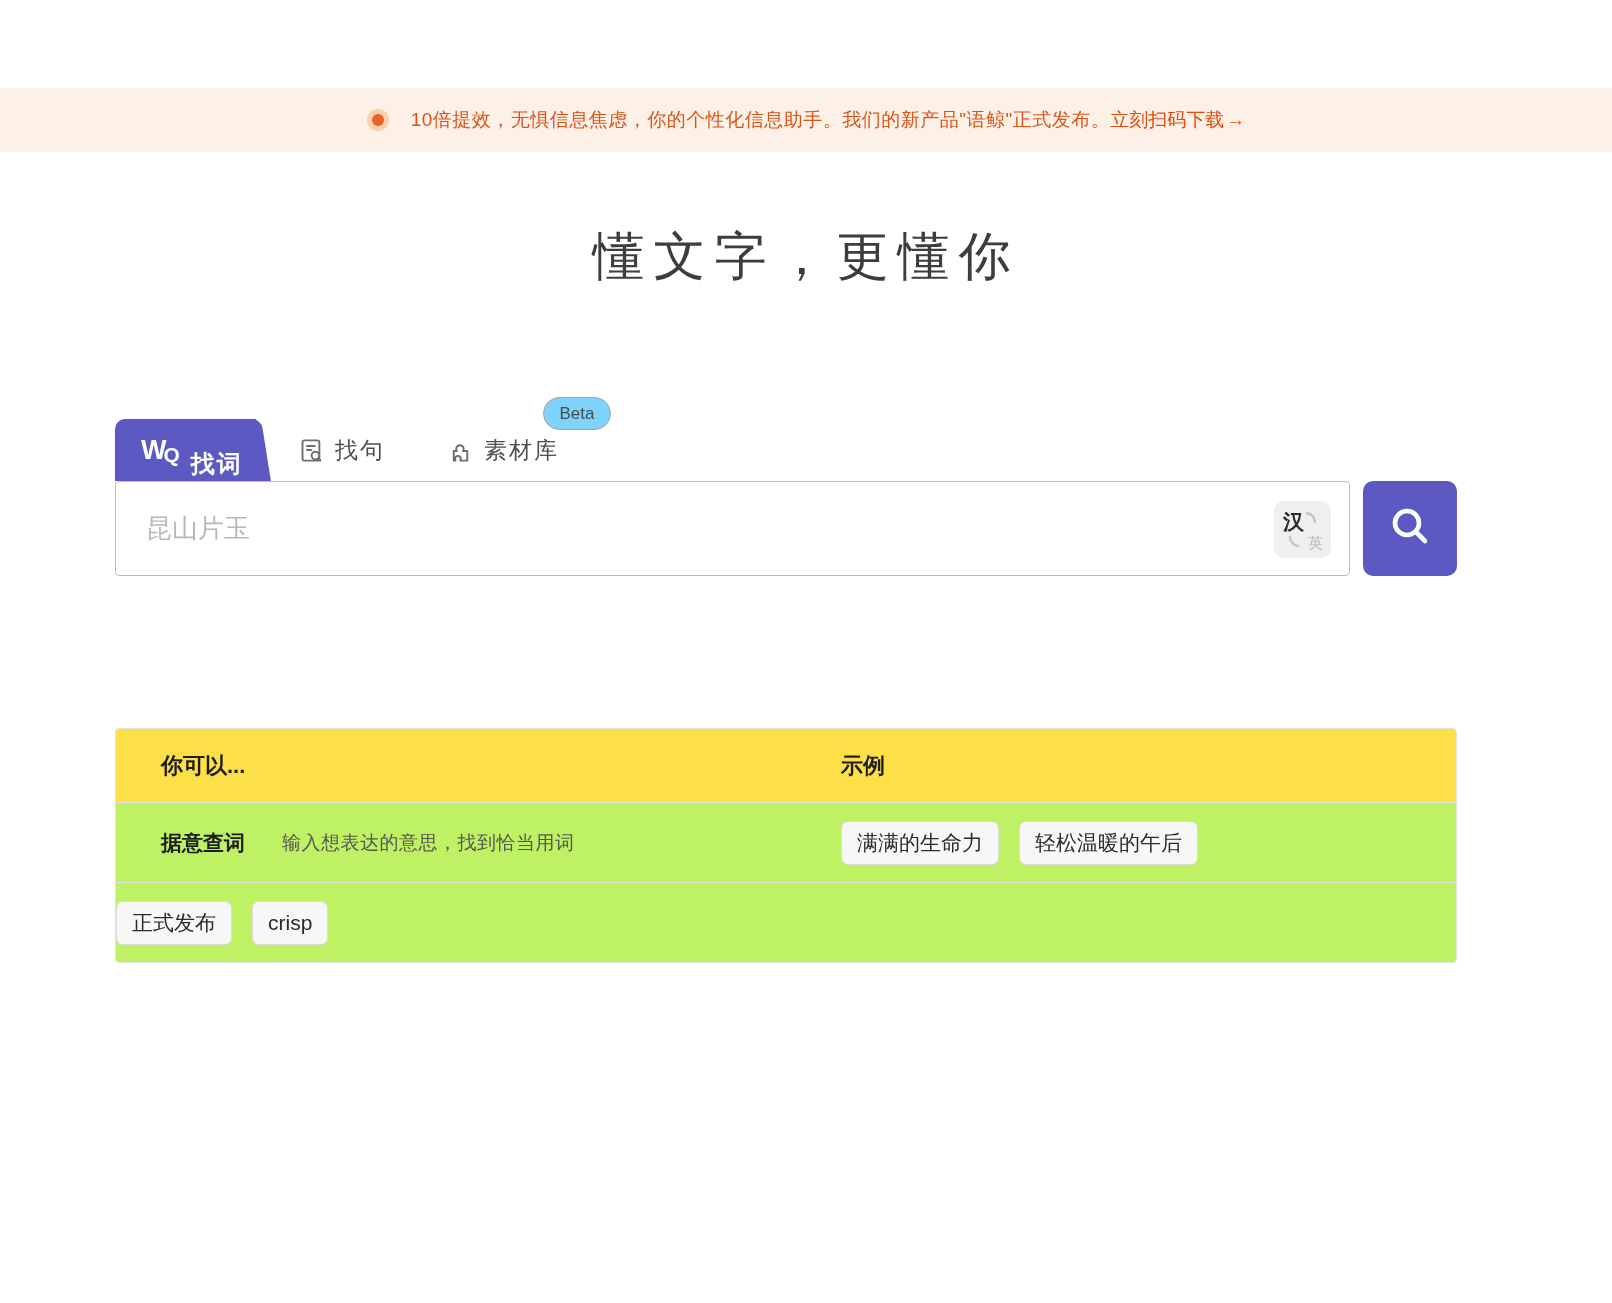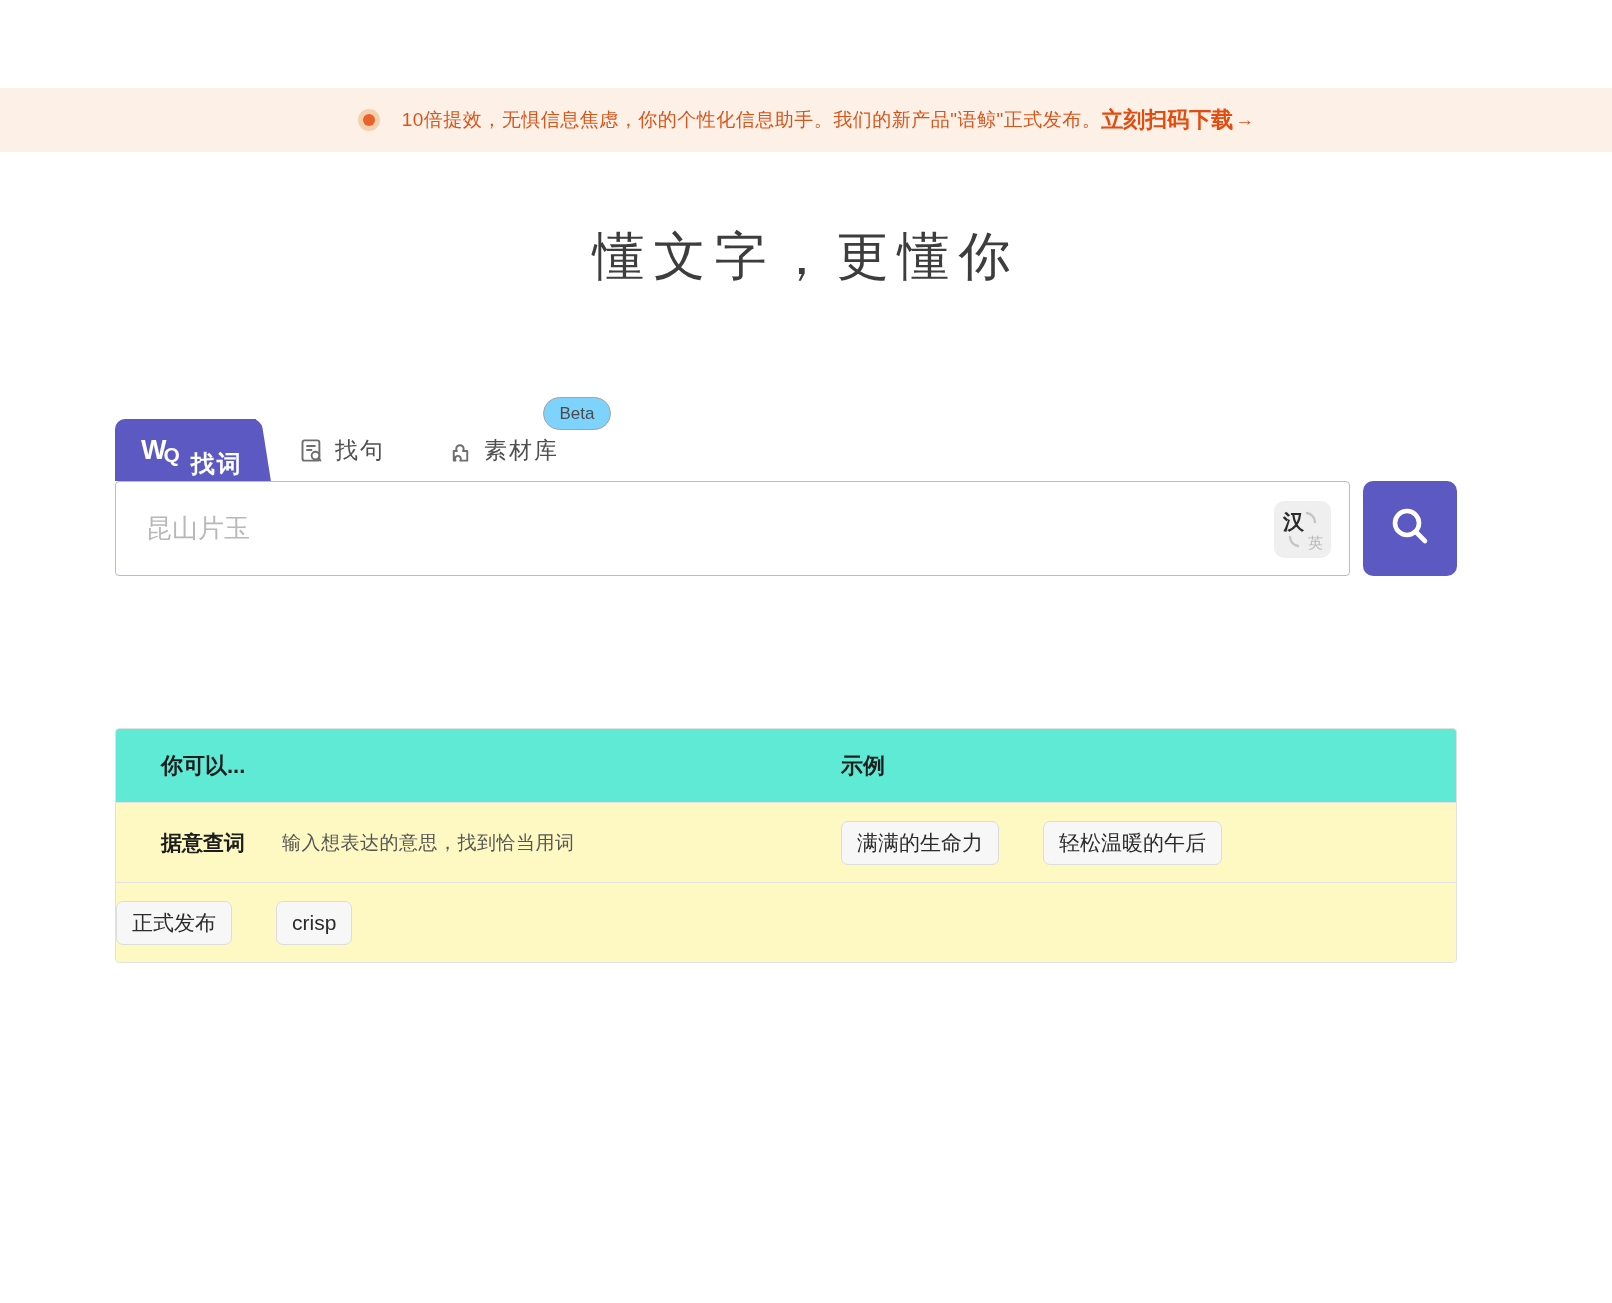--- a/index.html
+++ b/index.html
@@ -6,21 +6,21 @@
   html,body { width:1612px; height:1303px; background:#ffffff; overflow:hidden;
               font-family:"Liberation Sans","DejaVu Sans",sans-serif; }
 
   
   .topbar-spacer { height:88px; }
   .banner { height:64px; background:#fdf1e7; display:flex; align-items:center; justify-content:center; }
   .banner-dot-halo { width:22px; height:22px; border-radius:50%; background:#f6cfae;
                      display:flex; align-items:center; justify-content:center; margin-right:22px; }
   .banner-dot-core { width:12px; height:12px; border-radius:50%; background:#e8622c; }
   .banner-text { font-size:19px; color:#d9541a; letter-spacing:0.5px; }
-  .banner-link { font-size:22px; color:#e44b0e; font-weight:bold; cursor:pointer; }
+  .banner-link { font-size:19px; color:#e44b0e; font-weight:normal; cursor:pointer; }
   .banner-arrow { font-size:19px; color:#e44b0e; font-weight:bold; margin-left:2px; }
 
   
   .hero { margin-top:70px; text-align:center; }
   .hero-title { font-family:"DejaVu Serif","Liberation Serif",serif; font-weight:400;
                 font-size:52px; color:#3d3d3d; letter-spacing:9px; }
 
   
   .content { width:1342px; margin-left:115px; }
 
@@ -54,28 +54,28 @@
   .lang-toggle { position:absolute; right:18px; top:19px; width:57px; height:57px; background:#efefef;
                  border-radius:10px; cursor:pointer; }
   .lang-primary { position:absolute; left:9px; top:7px; font-size:21px; font-weight:bold; color:#2b2b2b; }
   .lang-secondary { position:absolute; right:8px; bottom:5px; font-size:15px; color:#b9b9b9; }
   .lang-arcs { position:absolute; left:0; top:0; }
   .search-btn { width:94px; height:95px; margin-left:13px; background:#5c5ac2; border:none;
                 border-radius:10px; cursor:pointer; display:flex; align-items:center; justify-content:center; }
 
   
   .examples { margin-top:152px; border:1px solid #e2e2e2; border-radius:4px; overflow:hidden; }
-  .ex-row { display:grid; grid-template-columns:725px 1fr; align-items:center; background:#fef9c3; }
-  .ex-header { height:73px; background:#5eead4; }
+  .ex-row { display:grid; grid-template-columns:725px 1fr; align-items:center; background:#bef264; }
+  .ex-header { height:73px; background:#fde047; }
   .ex-body-row { height:80px; border-top:1px solid #e2e2e2; }
   .ex-col1 { display:flex; align-items:center; padding-left:45px; }
   .ex-h1, .ex-h2 { font-size:22px; font-weight:bold; color:#1d1d1d; }
   .ex-term { width:121px; font-size:21px; font-weight:bold; color:#1d1d1d; flex:0 0 auto; }
   .ex-desc { font-size:19px; color:#555555; letter-spacing:0.5px; }
-  .ex-chips { display:flex; gap:44px; }
+  .ex-chips { display:flex; gap:20px; }
   .chip { height:44px; padding:0 15px; background:#f7f7f7; border:1px solid #dcdcdc; border-radius:7px;
           display:flex; align-items:center; font-size:21px; color:#2b2b2b; cursor:pointer; }
 </style>
 </head>
 <body>
 
 <div class="topbar-spacer"></div>
 
 <div class="banner">
   <span class="banner-dot-halo">

